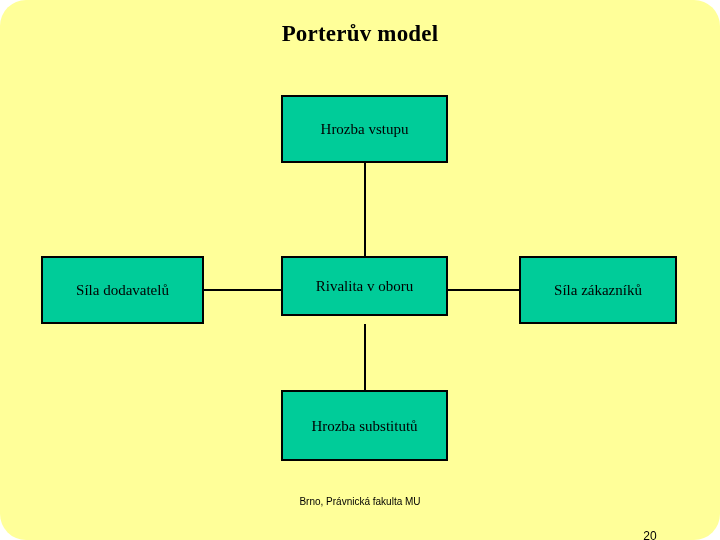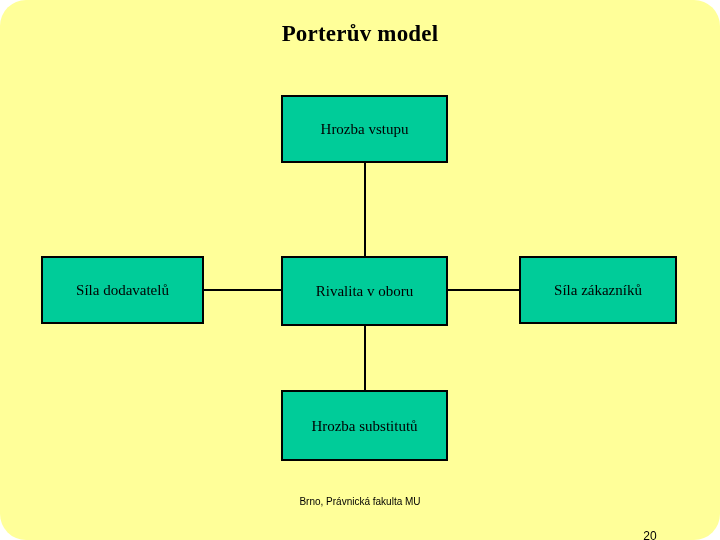--- a/index.html
+++ b/index.html
@@ -70,21 +70,21 @@
     font-family: "Liberation Serif", "DejaVu Serif", serif;
     font-size: 15px;
     font-weight: normal;
     color: #000000;
     line-height: 18px;
     white-space: nowrap;
   }
 
   #box-entry     { left: 281px; top: 95px;  width: 167px; height: 68px; }
   #box-suppliers { left: 41px;  top: 256px; width: 163px; height: 68px; }
-  #box-rivalry   { left: 281px; top: 256px; width: 167px; height: 70px; }
+  #box-rivalry   { left: 281px; top: 256px; width: 167px; height: 60px; }
   #box-customers { left: 519px; top: 256px; width: 158px; height: 68px; }
   #box-subs      { left: 281px; top: 390px; width: 167px; height: 71px; }
 
   
   #conn-top    { left: 364px; top: 163px; height: 93px; }
   
   #conn-bottom { left: 364px; top: 324px; height: 66px; }
   
   #conn-left   { left: 204px; top: 289px; width: 77px; }
   

